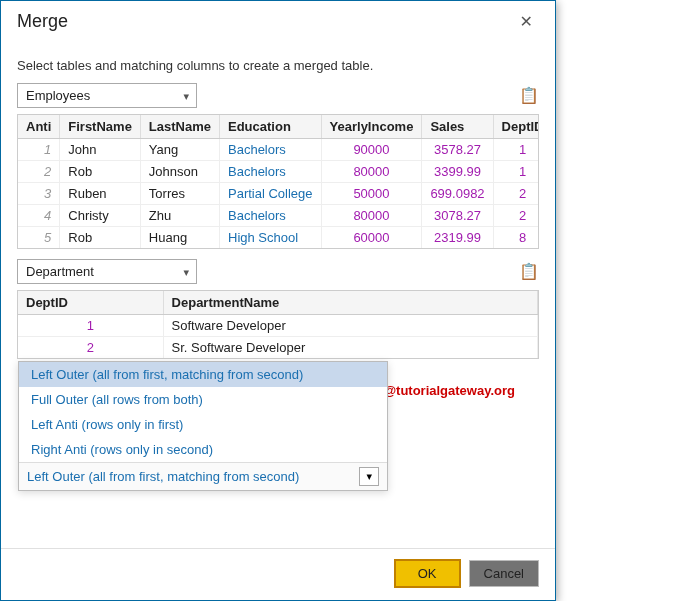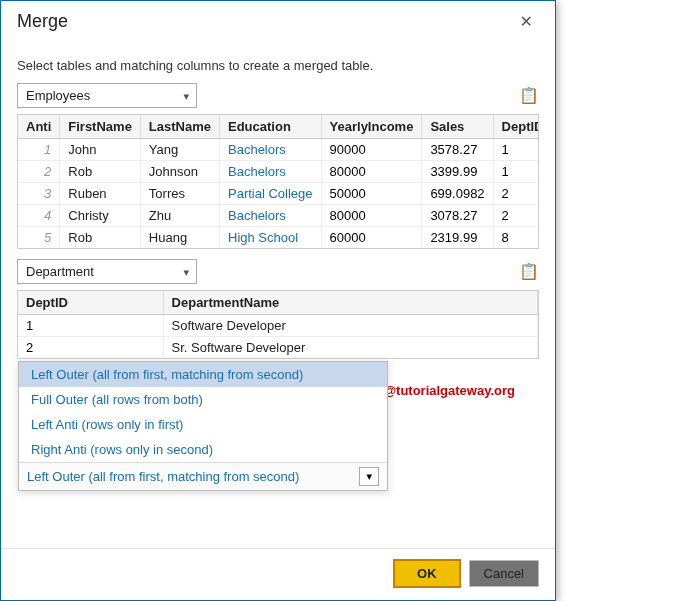--- a/index.html
+++ b/index.html
@@ -118,22 +118,22 @@
       white-space: nowrap;
     }
     td {
       border-bottom: 1px solid #eee;
       border-right: 1px solid #eee;
       padding: 3px 8px;
       color: #222;
       white-space: nowrap;
     }
     td.num {
-      text-align: left;
-      color: #000000;
+      text-align: center;
+      color: #a21caf;
     }
     td.link {
       color: #1a6fb0;
     }
     td.row-num {
       color: #999;
       text-align: right;
       width: 24px;
       font-style: italic;
     }
@@ -202,21 +202,21 @@
       padding: 10px 16px 12px 16px;
       gap: 8px;
       border-top: 1px solid #e0e0e0;
       margin-top: 6px;
     }
     .btn-ok {
       background: #f0c000;
       border: 2px solid #c08000;
       padding: 5px 22px;
       font-size: 13px;
-      font-weight: 700;
+      font-weight: 400;
       cursor: pointer;
       color: #222;
     }
     .btn-cancel {
       background: #737373;
       border: 1px solid #bbb;
       padding: 5px 14px;
       font-size: 13px;
       cursor: pointer;
       color: #222;

